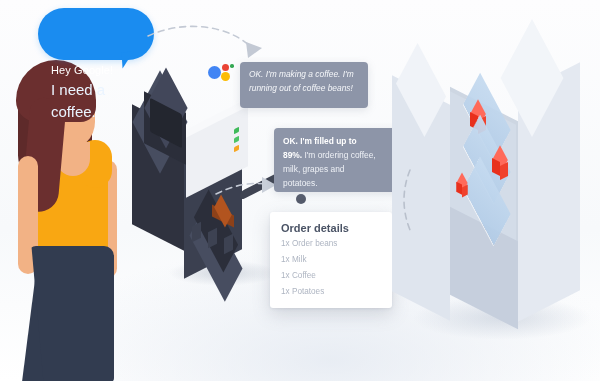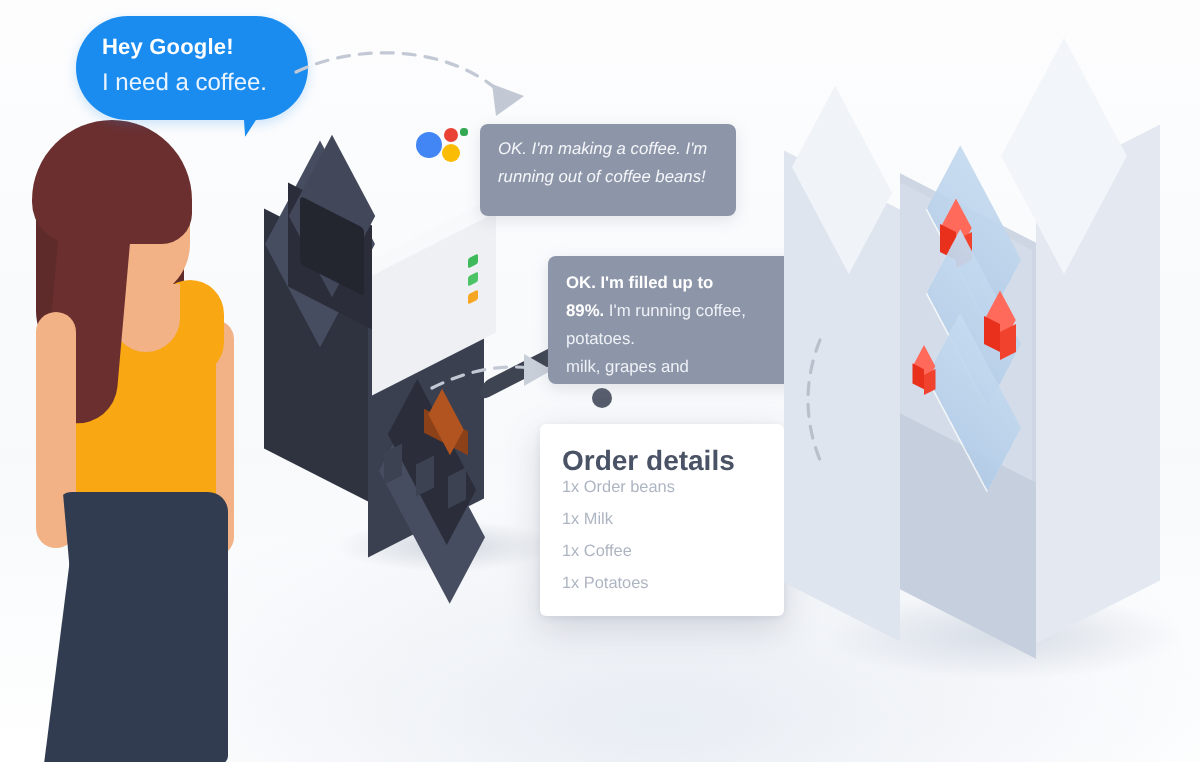--- a/index.html
+++ b/index.html
@@ -42,22 +42,22 @@
   .w-skirt2{position:absolute;left:22px;top:196px;width:40px;height:126px;background:#323c50;
     border-radius:18px 0 0 0;clip-path:polygon(40% 0%, 100% 0%, 100% 100%, 0% 100%);}
 
   
   #bubble-blue{
     left:38px;top:8px;width:116px;height:52px;
     background:#1a8cf0;border-radius:26px;
     box-shadow:0 2px 6px rgba(26,140,240,.22);
   }
   #bubble-blue .txt{position:absolute;left:13px;top:9px;color:#ffffff;line-height:1.45;}
-  #bubble-blue .l1{font-size:11px;font-weight:bold;letter-spacing:.1px;}
-  #bubble-blue .l2{font-size:12px;font-weight:normal;color:#eaf4ff;}
+  #bubble-blue .l1{font-size:11px;font-weight:normal;letter-spacing:.1px;margin-top:46px;}
+  #bubble-blue .l2{font-size:15px;font-weight:normal;color:#eaf4ff;}
   #bubble-blue .tail{
     position:absolute;left:84px;top:44px;width:0;height:0;
     border-left:12px solid #1a8cf0;border-bottom:16px solid transparent;
     transform:rotate(-4deg);
   }
 
   
   .bubble-gray{
     background:#8d95a8;border-radius:4px;color:#ffffff;
     box-shadow:0 2px 8px rgba(120,128,146,.2);
@@ -66,21 +66,21 @@
   #bubble-g1 .txt{position:absolute;left:9px;top:6px;font-size:8.4px;line-height:1.62;color:#f4f6f9;font-style:italic;}
   #bubble-g2{left:274px;top:128px;width:122px;height:64px;padding-left:36px;}
   #bubble-g2 .txt{position:absolute;left:9px;top:7px;font-size:8.4px;line-height:1.65;color:#eef1f6;}
   #bubble-g2 b{font-weight:bold;color:#ffffff;}
 
   
   #order-card{
     left:270px;top:212px;width:122px;height:96px;background:#ffffff;
     border-radius:3px;box-shadow:0 6px 18px rgba(90,100,120,.22), 0 1px 3px rgba(90,100,120,.12);
   }
-  #order-card .title{position:absolute;left:11px;top:10px;font-size:14px;font-weight:bold;color:#4a5365;}
+  #order-card .title{position:absolute;left:11px;top:10px;font-size:11px;font-weight:bold;color:#4a5365;}
   #order-card .row{position:absolute;left:11px;font-size:8.2px;color:#aeb5c2;}
   #order-card .r0{top:27px;} #order-card .r1{top:43px;}
   #order-card .r2{top:59px;} #order-card .r3{top:75px;}
 
   
   .ga{position:absolute;width:26px;height:20px;}
   .ga .d-blue{position:absolute;left:0;top:3px;width:13px;height:13px;border-radius:50%;background:#4285f4;}
   .ga .d-red{position:absolute;left:14px;top:1px;width:7px;height:7px;border-radius:50%;background:#ea4335;}
   .ga .d-yellow{position:absolute;left:13px;top:9px;width:9px;height:9px;border-radius:50%;background:#fbbc05;}
   .ga .d-green{position:absolute;left:22px;top:1px;width:3.5px;height:3.5px;border-radius:50%;background:#34a853;}
@@ -236,23 +236,23 @@
   </div>
 
   <svg class="dash-svg" style="left:214px;top:168px;width:80px;height:46px;" viewBox="0 0 80 46">
     <path d="M2,26 C18,18 34,14 52,16" fill="none" stroke="#c3c9d4" stroke-width="1.6" stroke-dasharray="6 5" stroke-linecap="round"></path>
     <polygon points="48,9 62,17 48,25" fill="#c9cfd9"></polygon>
   </svg>
 
   <div id="bubble-g2" class="abs bubble-gray">
     <div class="txt">
       <div><b>OK. I'm filled up to</b></div>
-      <div><b>89%.</b><span> I'm running coffee,</span></div>
+      <div><b>89%.</b><span> I'm ordering coffee,</span></div>
+      <div>milk, grapes and</div>
       <div>potatoes.</div>
-      <div>milk, grapes and</div>
     </div>
   </div>
 
   <div class="ga" id="ga-card">
     <span class="d-blue"></span>
     <span class="d-red"></span>
     <span class="d-yellow"></span>
     <span class="d-green"></span>
   </div>
 

